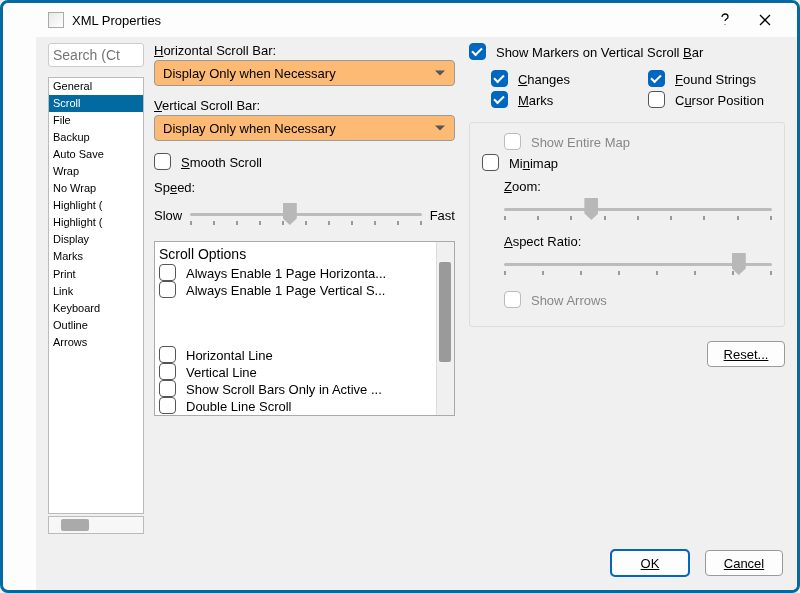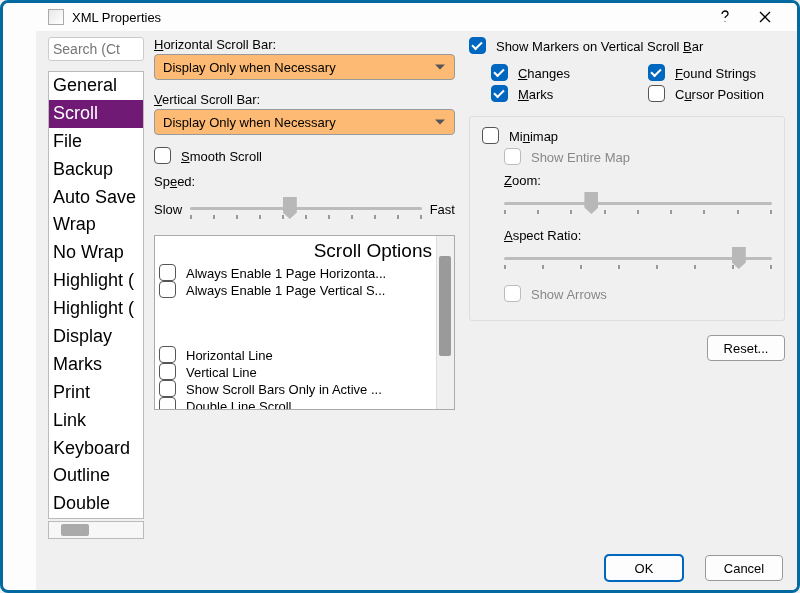--- a/index.html
+++ b/index.html
@@ -64,31 +64,31 @@
   border: 1px solid #ccc;
   border-radius: 3px;
   background: #fff;
   margin-bottom: 10px;
 }
 .cat-list {
   flex: 1;
   border: 1px solid #bbb;
   background: #fff;
   overflow: hidden;
-  font-size: 18px;
+  font-size: 11px;
   line-height: 1.55;
 }
 .cat-item {
   padding: 0 4px;
   white-space: nowrap;
   overflow: hidden;
   cursor: default;
 }
 .cat-item.selected {
-  background: #701a75;
+  background: #0369a1;
   color: #fff;
 }
 .hscrollbar {
   height: 18px;
   border: 1px solid #bbb;
   background: #f7f7f7;
   margin-top: 2px;
   position: relative;
 }
 .hscrollbar .thumb {
@@ -188,23 +188,22 @@
   height: 175px;
   display: flex;
   margin-top: 12px;
 }
 .options-list {
   flex: 1;
   padding: 2px 4px;
   overflow: hidden;
 }
 .options-header {
-  font-size: 19px;
+  font-size: 14px;
   padding: 2px 0;
-  text-align: right;
 }
 .options-scroll {
   width: 18px;
   background: #f0f0f0;
   border-left: 1px solid #ddd;
   position: relative;
 }
 .options-scroll .thumb {
   position: absolute; left: 2px; top: 20px;
   width: 12px; height: 100px;
@@ -226,30 +225,31 @@
 .btn {
   min-width: 78px;
   height: 26px;
   border: 1px solid #9a9a9a;
   background: #fdfdfd;
   border-radius: 4px;
   font-size: 13px;
   font-family: inherit;
   padding: 0 14px;
   cursor: default;
+  text-decoration: underline;
 }
 .btn.primary {
   outline: 2px solid #0067c0;
   outline-offset: -1px;
 }
 
 .footer {
   display: flex;
   justify-content: flex-end;
-  gap: 22px;
+  gap: 16px;
   padding: 10px 14px 14px 14px;
   background: #f0f0f0;
 }
 .reset-row {
   display: flex; justify-content: flex-end;
   margin-top: 14px;
 }
 .mid-underline { text-decoration: underline; }
 </style>
 </head>
@@ -285,21 +285,21 @@
           <div class="cat-item">Wrap</div>
           <div class="cat-item">No Wrap</div>
           <div class="cat-item">Highlight (</div>
           <div class="cat-item">Highlight (</div>
           <div class="cat-item">Display</div>
           <div class="cat-item">Marks</div>
           <div class="cat-item">Print</div>
           <div class="cat-item">Link</div>
           <div class="cat-item">Keyboard</div>
           <div class="cat-item">Outline</div>
-          <div class="cat-item">Double</div>
+          <div class="cat-item">Arrows</div>
         </div>
       <div class="hscrollbar">
           <div class="thumb"></div>
         </div>
     </div>
 
     <div class="content">
 
       <div class="col">
         <div class="label"><span class="mid-underline">H</span><span>orizontal Scroll Bar:</span></div>
@@ -398,27 +398,27 @@
                 <span class="lbl"><span class="mid-underline">F</span>ound Strings</span>
             </div>
             <div class="checkbox">
               <span class="box"></span>
                 <span class="lbl">C<span class="mid-underline">u</span>rsor Position</span>
             </div>
           </div>
         </div>
 
         <div class="group">
+          <div class="checkbox indent">
+            <span class="box disabled"></span>
+              <span class="lbl disabled">Show Entire Map</span>
+          </div>
           <div class="checkbox">
             <span class="box"></span>
               <span class="lbl">Mi<span class="mid-underline">n</span>imap</span>
-          </div>
-          <div class="checkbox indent">
-            <span class="box disabled"></span>
-              <span class="lbl disabled">Show Entire Map</span>
           </div>
 
           <div class="label indent" style="margin-top:8px;"><span class="mid-underline">Z</span>oom:</div>
           <div class="slider indent" style="height:28px;">
             <div class="track"></div>
             <div class="thumb" style="left:30%;"></div>
             <div class="ticks">
                 <span></span>
                 <span></span>
                 <span></span>

